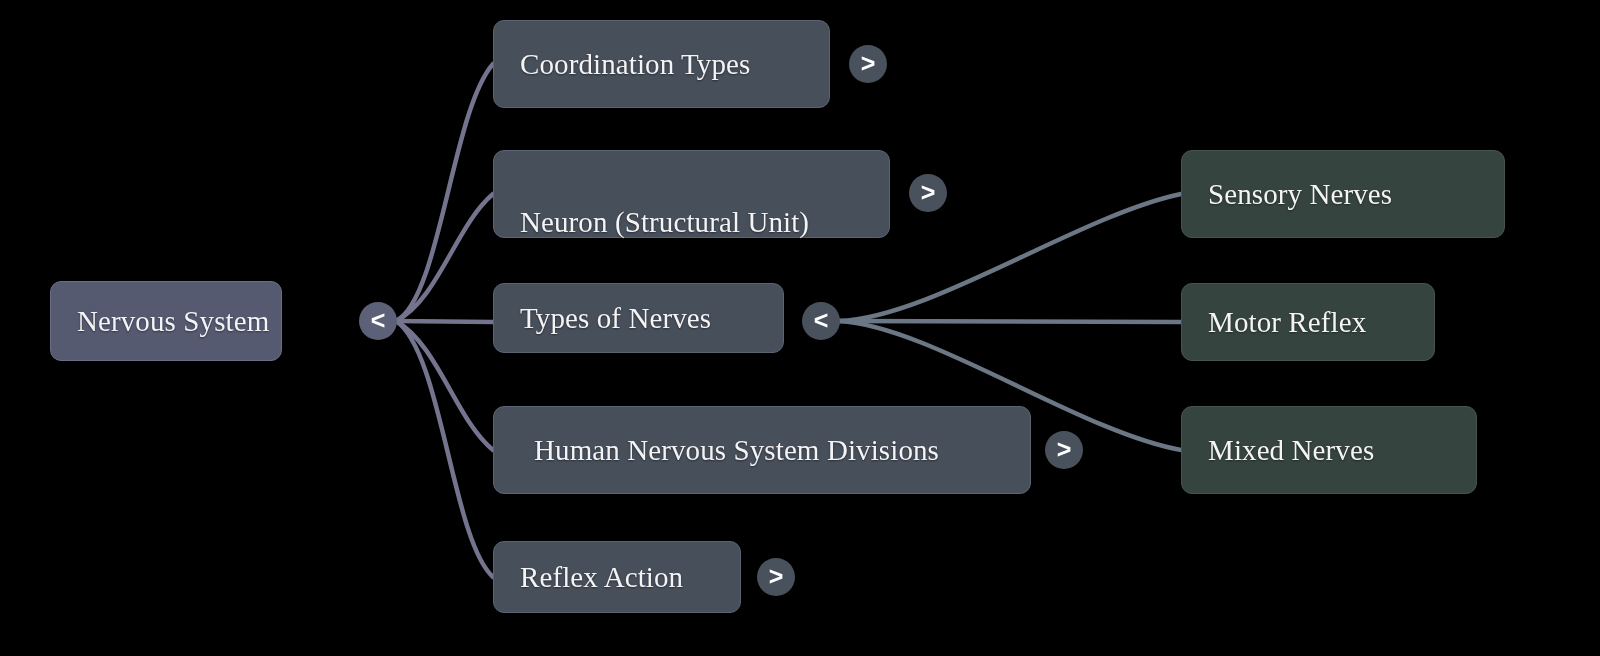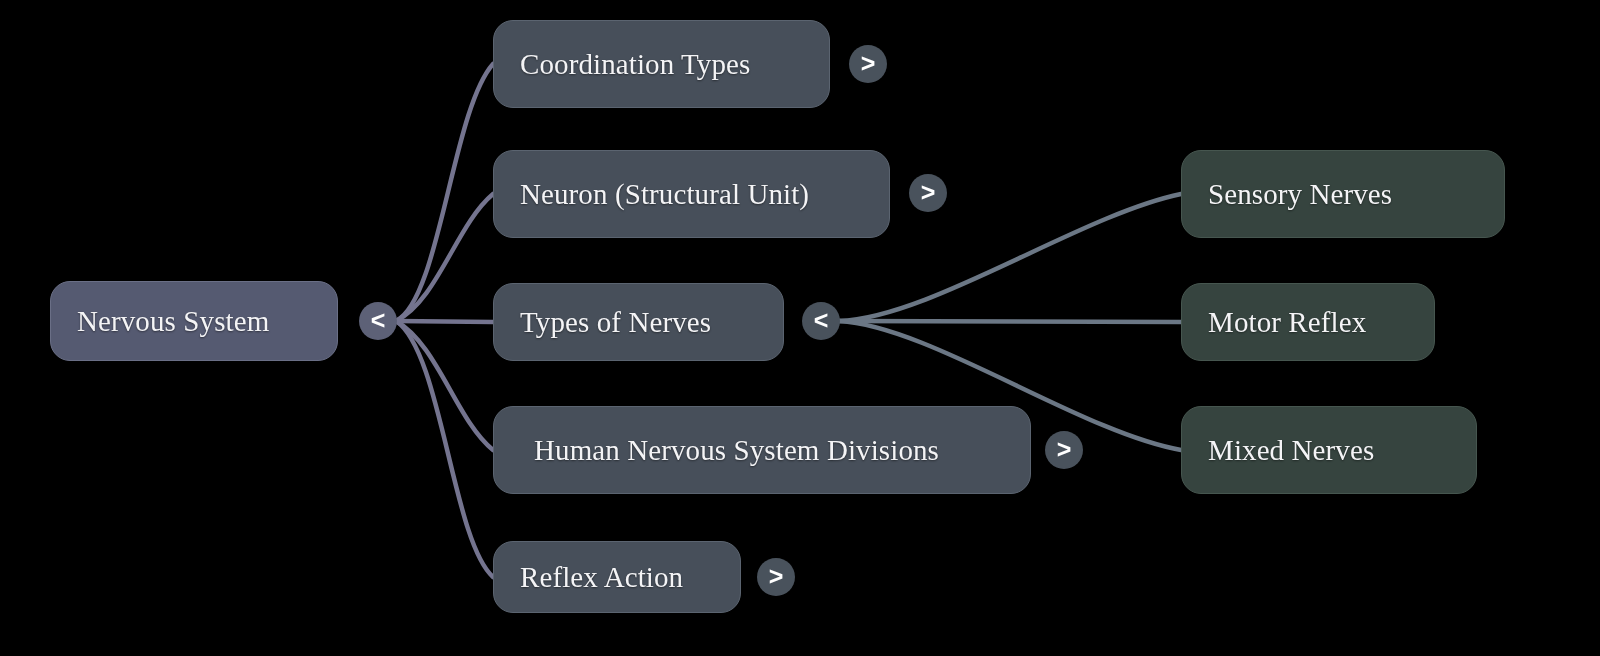--- a/index.html
+++ b/index.html
@@ -22,21 +22,21 @@
     top: 0;
     width: 1600px;
     height: 656px;
     pointer-events: none;
   }
   .node {
     position: absolute;
     box-sizing: border-box;
     display: flex;
     align-items: center;
-    border-radius: 20px;
+    border-radius: 11px;
     color: #f4f4f6;
     font-size: 29px;
     line-height: 1;
     letter-spacing: 0.1px;
     padding: 0 26px;
     white-space: nowrap;
     text-shadow: 0 1px 2px rgba(0,0,0,0.45);
   }
   .node-root {
     background: #555a71;
@@ -85,39 +85,39 @@
       <path d="M 396,321 C 440,300 452,110 493,64" fill="none" stroke="#74748f" stroke-width="4.5" stroke-linecap="round"></path>
       <path d="M 396,321 C 438,300 456,225 493,194" fill="none" stroke="#74748f" stroke-width="4.5" stroke-linecap="round"></path>
       <path d="M 396,321 L 493,322" fill="none" stroke="#74748f" stroke-width="4.5" stroke-linecap="round"></path>
       <path d="M 396,321 C 438,345 456,420 493,450" fill="none" stroke="#74748f" stroke-width="4.5" stroke-linecap="round"></path>
       <path d="M 396,321 C 442,352 452,540 493,577" fill="none" stroke="#74748f" stroke-width="4.5" stroke-linecap="round"></path>
       <path d="M 839,321 C 930,318 1080,215 1181,194" fill="none" stroke="#6b7785" stroke-width="4.5" stroke-linecap="round"></path>
       <path d="M 839,321 L 1181,322" fill="none" stroke="#6b7785" stroke-width="4.5" stroke-linecap="round"></path>
       <path d="M 839,321 C 930,326 1080,432 1181,450" fill="none" stroke="#6b7785" stroke-width="4.5" stroke-linecap="round"></path>
     </svg>
   <div id="node-layer">
-      <div class="node node-root" style="left: 50px; top: 281px; width: 288px; height: 80px;">
+      <div class="node node-root" style="left: 50px; top: 281px; width: 232px; height: 80px;">
         <span>Nervous System</span>
       </div>
       <div class="toggle toggle-root" style="left: 359px; top: 302px;">
         <span>&lt;</span>
       </div>
       <div class="node node-branch" style="left: 493px; top: 20px; width: 337px; height: 88px;">
         <span>Coordination Types</span>
       </div>
       <div class="toggle toggle-branch" style="left: 849px; top: 45px;">
         <span>&gt;</span>
       </div>
-      <div class="node node-branch" style="left: 493px; top: 150px; width: 397px; height: 88px;">
+      <div class="node node-branch" style="left: 493px; top: 150px; width: 397px; height: 88px; align-items: flex-end;">
         <span>Neuron (Structural Unit)</span>
       </div>
       <div class="toggle toggle-branch" style="left: 909px; top: 174px;">
         <span>&gt;</span>
       </div>
-      <div class="node node-branch" style="left: 493px; top: 283px; width: 291px; height: 78px;">
+      <div class="node node-branch" style="left: 493px; top: 283px; width: 291px; height: 70px;">
         <span>Types of Nerves</span>
       </div>
       <div class="toggle toggle-branch" style="left: 802px; top: 302px;">
         <span>&lt;</span>
       </div>
       <div class="node node-branch" style="left: 493px; top: 406px; width: 538px; height: 88px; padding-left: 40px;">
         <span>Human Nervous System Divisions</span>
       </div>
       <div class="toggle toggle-branch" style="left: 1045px; top: 431px;">
         <span>&gt;</span>

